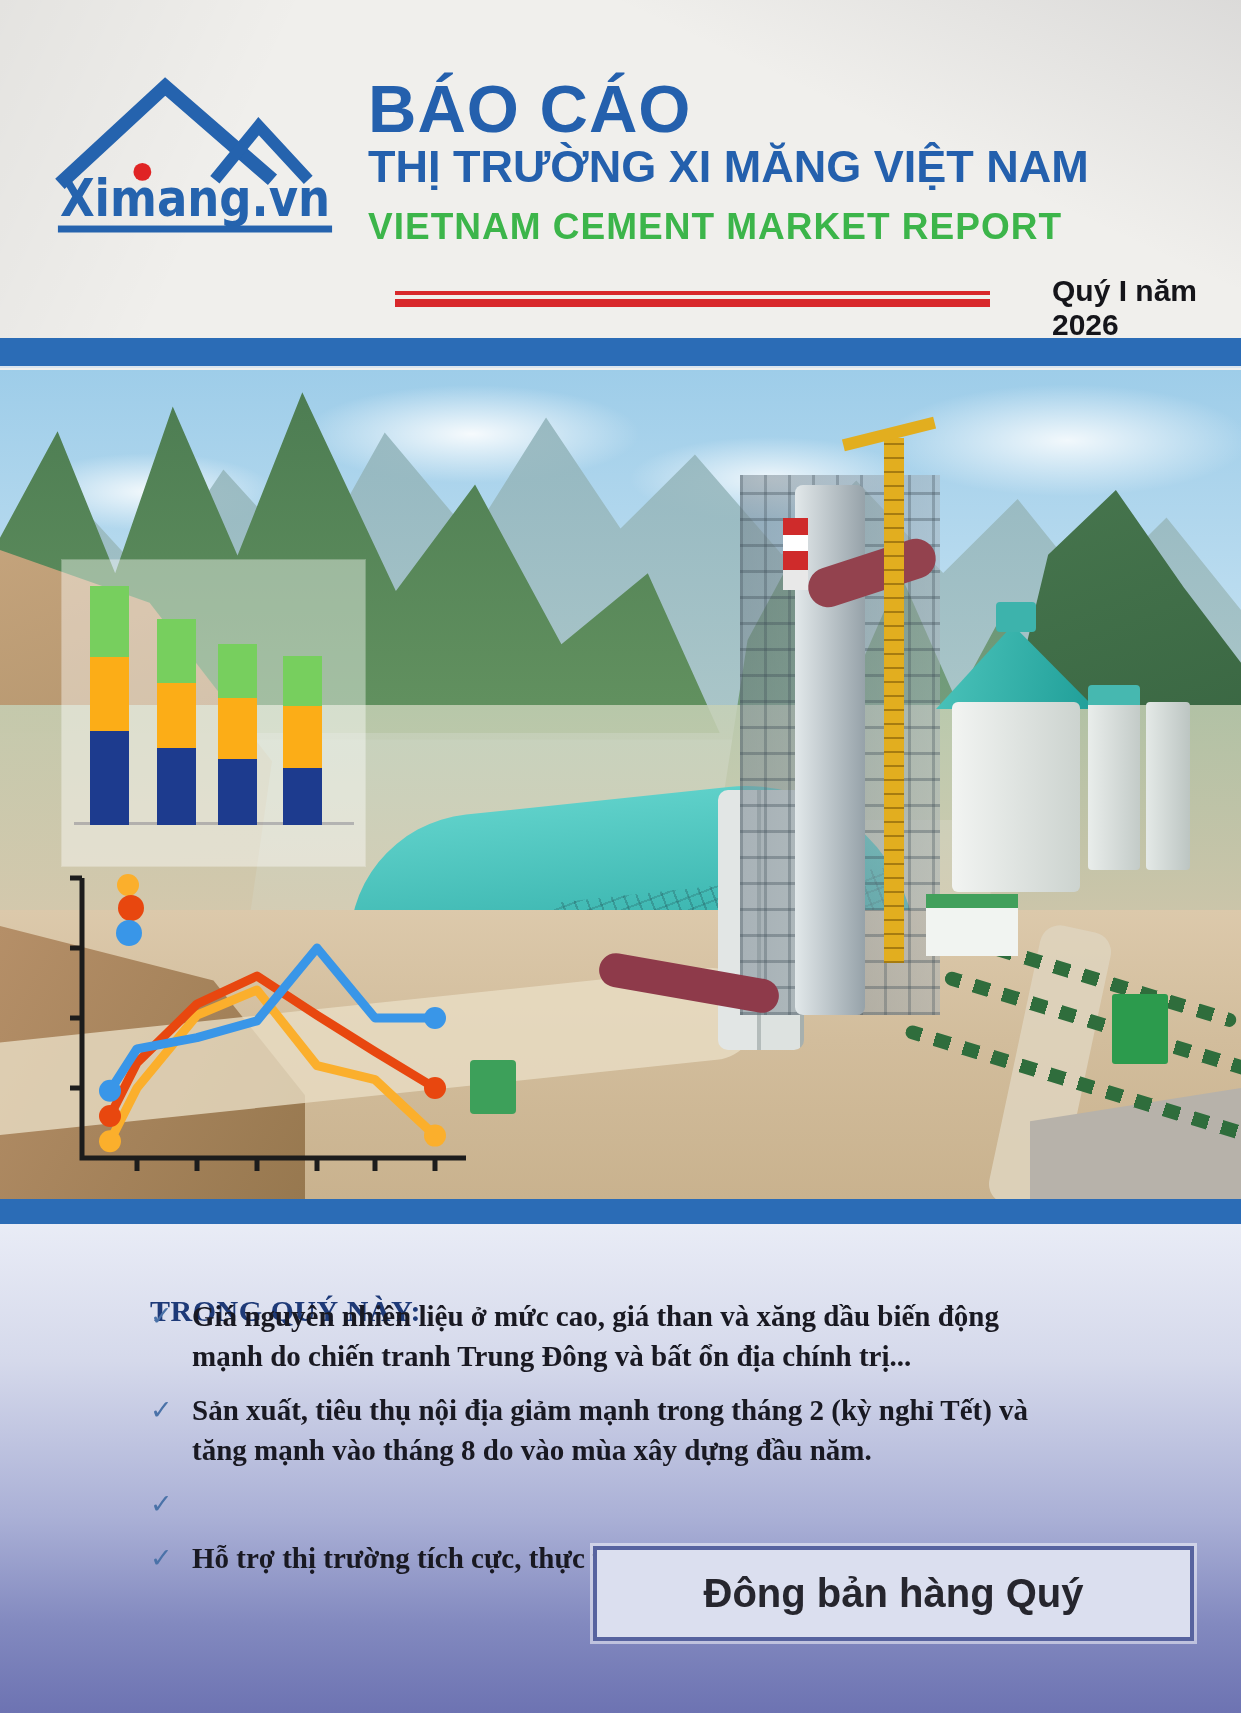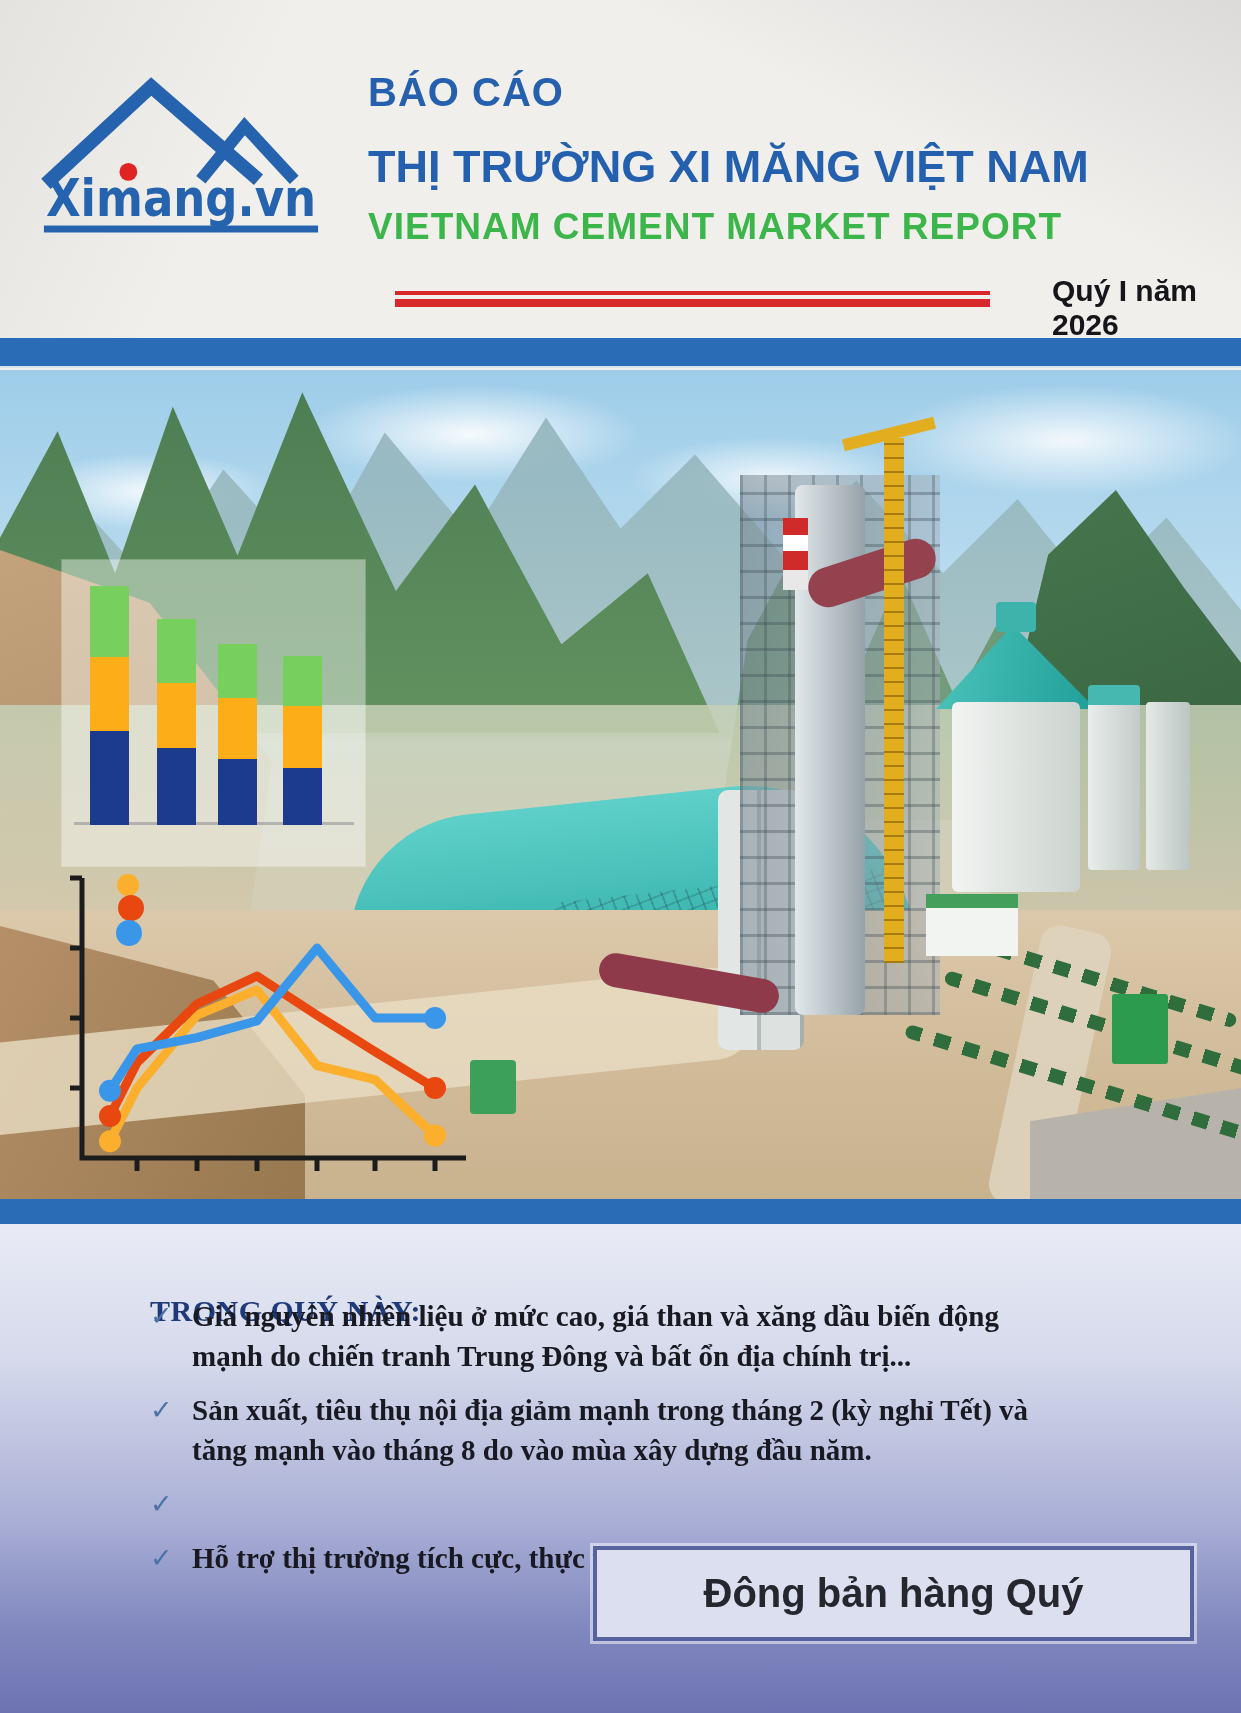--- a/index.html
+++ b/index.html
@@ -5,22 +5,22 @@
   * { box-sizing: border-box; margin: 0; padding: 0; }
   body { margin: 0; background: #555; font-family: "Liberation Sans", sans-serif; }
   .page { position: relative; width: 1241px; height: 1713px; margin: 0 auto; overflow: hidden; background: #f0efed; }
 
   
   .masthead { position: absolute; left: 0; top: 0; width: 1241px; height: 338px;
     background:
       linear-gradient(205deg, rgba(110,110,118,.16), rgba(110,110,118,0) 32%),
       linear-gradient(115deg, rgba(0,0,0,.05), rgba(0,0,0,0) 22%),
       #f0efec; }
-  .logo-box { position: absolute; left: 32px; top: 66px; width: 298px; height: 182px; }
-  .title-1 { position: absolute; left: 368px; top: 70px; font-size: 40px; font-weight: bold;
+  .logo-box { position: absolute; left: 46px; top: 66px; width: 298px; height: 182px; }
+  .title-1 { position: absolute; left: 368px; top: 70px; font-size: 67px; font-weight: bold;
     color: #2460ad; letter-spacing: 1px; }
   .title-2 { position: absolute; left: 368px; top: 141px; font-size: 45px; font-weight: bold;
     color: #2460ad; letter-spacing: 0px; }
   .title-3 { position: absolute; left: 368px; top: 206px; font-size: 37px; font-weight: bold;
     color: #3cb54a; letter-spacing: 1px; }
   .rule-thin  { position: absolute; left: 395px; top: 291px; width: 595px; height: 4px; background: #d8282b; }
   .rule-thick { position: absolute; left: 395px; top: 299px; width: 595px; height: 8px; background: #d8282b; }
   .edition { position: absolute; left: 1052px; top: 274px; width: 200px; font-size: 30px;
     font-weight: bold; color: #15151a; letter-spacing: 0px; }
 

